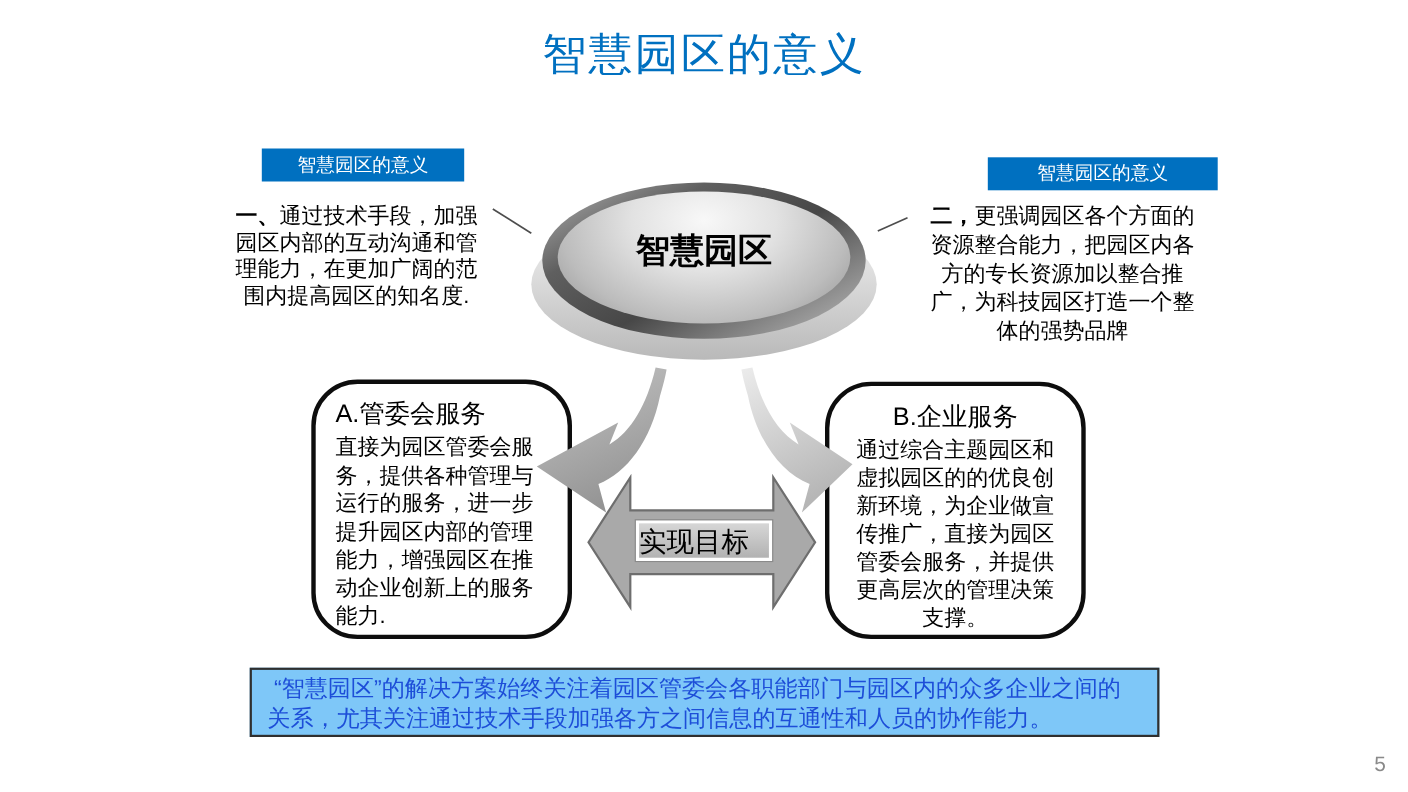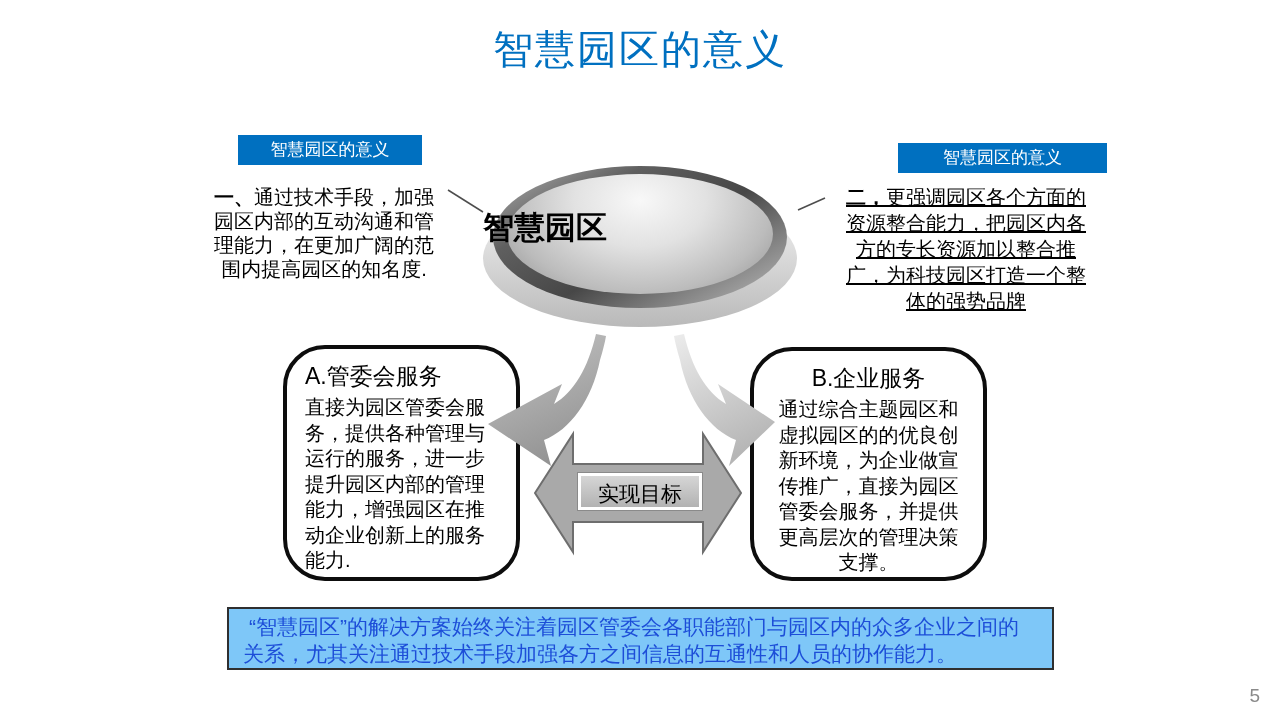--- a/index.html
+++ b/index.html
@@ -14,47 +14,47 @@
   }
   .tag{
     position:absolute;height:30px;line-height:30px;text-align:center;
     background:var(--accent-blue,#0070C0);color:#fff;font-size:17px;
   }
   .tag-left{left:238px;top:135px;width:184px;}
   .tag-right{left:898px;top:143px;width:209px;}
   .para{position:absolute;margin:0;font-size:20px;line-height:24px;letter-spacing:0;text-align:center;}
   .para b{font-weight:bold;}
   .para-left{left:210px;top:185px;width:228px;}
-  .para-right{left:840px;top:184px;width:252px;line-height:26px;text-decoration:underline;}
+  .para-right{left:840px;top:184px;width:252px;line-height:26px;}
 
   
   .hub-base{position:absolute;left:483px;top:190px;width:314px;height:137px;border-radius:50%;
     background:linear-gradient(180deg,#f6f6f6 0%,#dcdcdc 45%,#b9b9b9 100%);}
   .hub-ring{position:absolute;left:493px;top:166px;width:294px;height:142px;border-radius:50%;
     background:linear-gradient(150deg,#b5b5b5 0%,#5f5f5f 28%,#474747 55%,#9a9a9a 85%,#d8d8d8 100%);}
   .hub-dome{position:absolute;left:507px;top:174px;width:266px;height:120px;border-radius:50%;
     background:radial-gradient(ellipse at 50% 22%,#f8f8f8 0%,#e2e2e2 35%,#bcbcbc 70%,#8d8d8d 100%);}
-  .hub-label{position:absolute;left:483px;top:207px;width:314px;
+  .hub-label{position:absolute;left:483px;top:207px;width:314px;text-align:center;
     font-size:31px;font-weight:bold;color:#000;}
 
   
   .svc-box{position:absolute;width:237px;box-sizing:border-box;background:#fff;
     border:4px solid #0d0d0d;border-radius:42px;padding:12px 18px 0 18px;}
   .svc-a{left:283px;top:345px;height:236px;}
   .svc-b{left:750px;top:347px;height:234px;text-align:center;}
   .svc-box h2{margin:0 0 3px 0;font-size:23px;font-weight:normal;}
   .svc-box p{margin:0;font-size:20px;line-height:25.5px;}
 
   .shape-layer{position:absolute;left:0;top:0;width:1280px;height:720px;pointer-events:none;}
 
   .goal-label{
     position:absolute;left:578px;top:473px;width:124px;height:37px;box-sizing:border-box;
     background:linear-gradient(180deg,#d6d6d6 0%,#b2b2b2 100%);
     border:3px solid #ffffff;outline:1px solid #8a8a8a;
-    text-align:center;font-size:21px;line-height:35px;color:#000;
+    text-align:left;font-size:25px;line-height:35px;color:#000;
   }
 
   .footer-box{
     position:absolute;left:227px;top:607px;width:827px;height:63px;box-sizing:border-box;
     background:var(--footer-bg,#7EC7F8);border:2px solid #2f2f2f;
     padding:4px 24px 0 14px;font-size:21px;line-height:27px;text-indent:6px;color:#1d4ed8;
   }
   .page-number{position:absolute;right:20px;top:685px;font-size:19px;color:#8a8a8a;}
 </style>
 </head>

